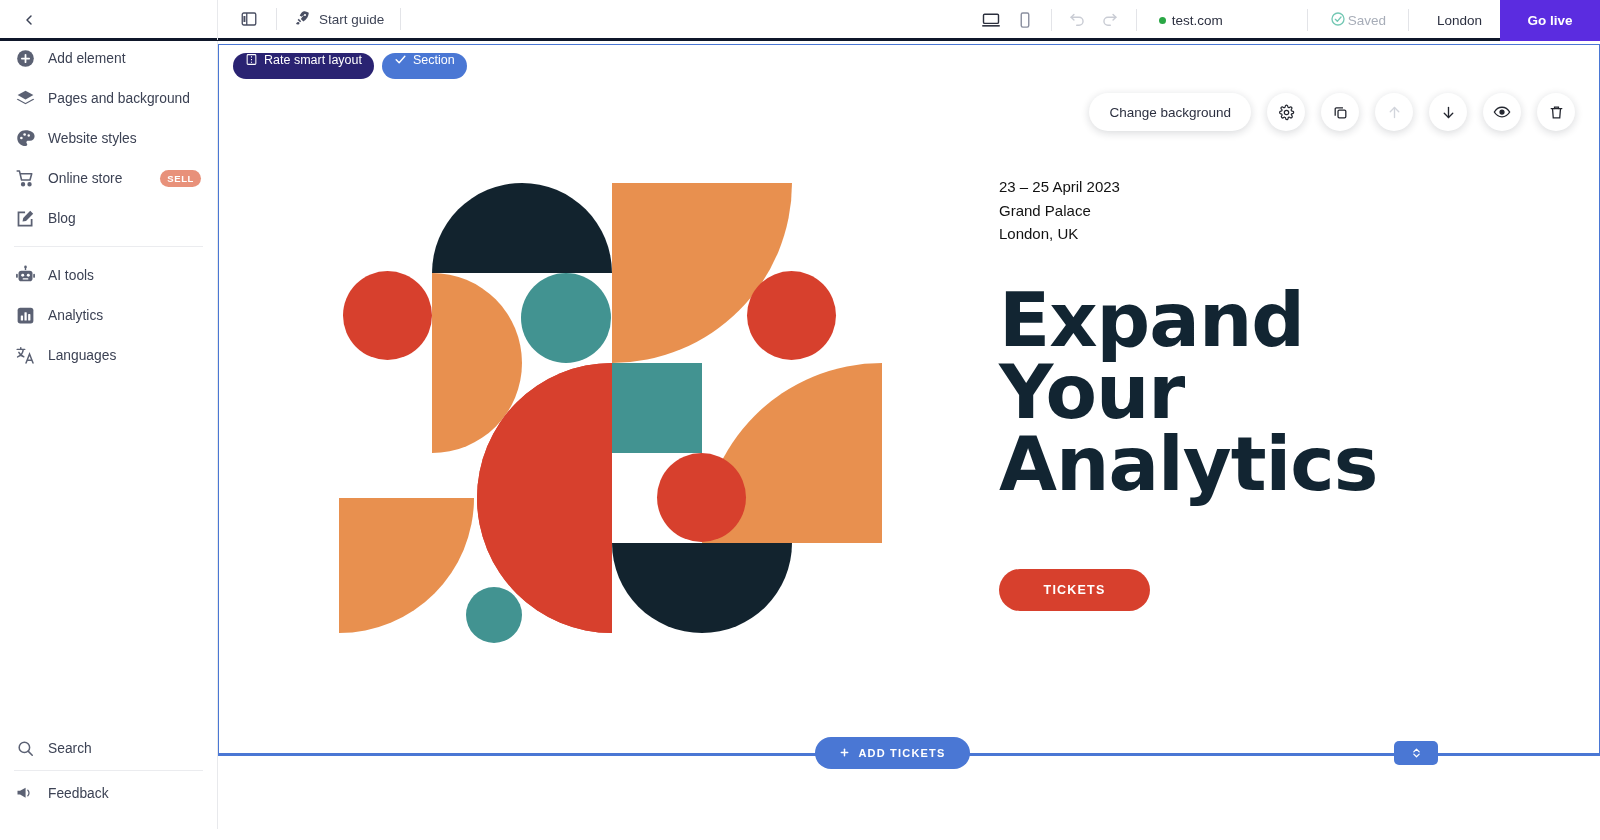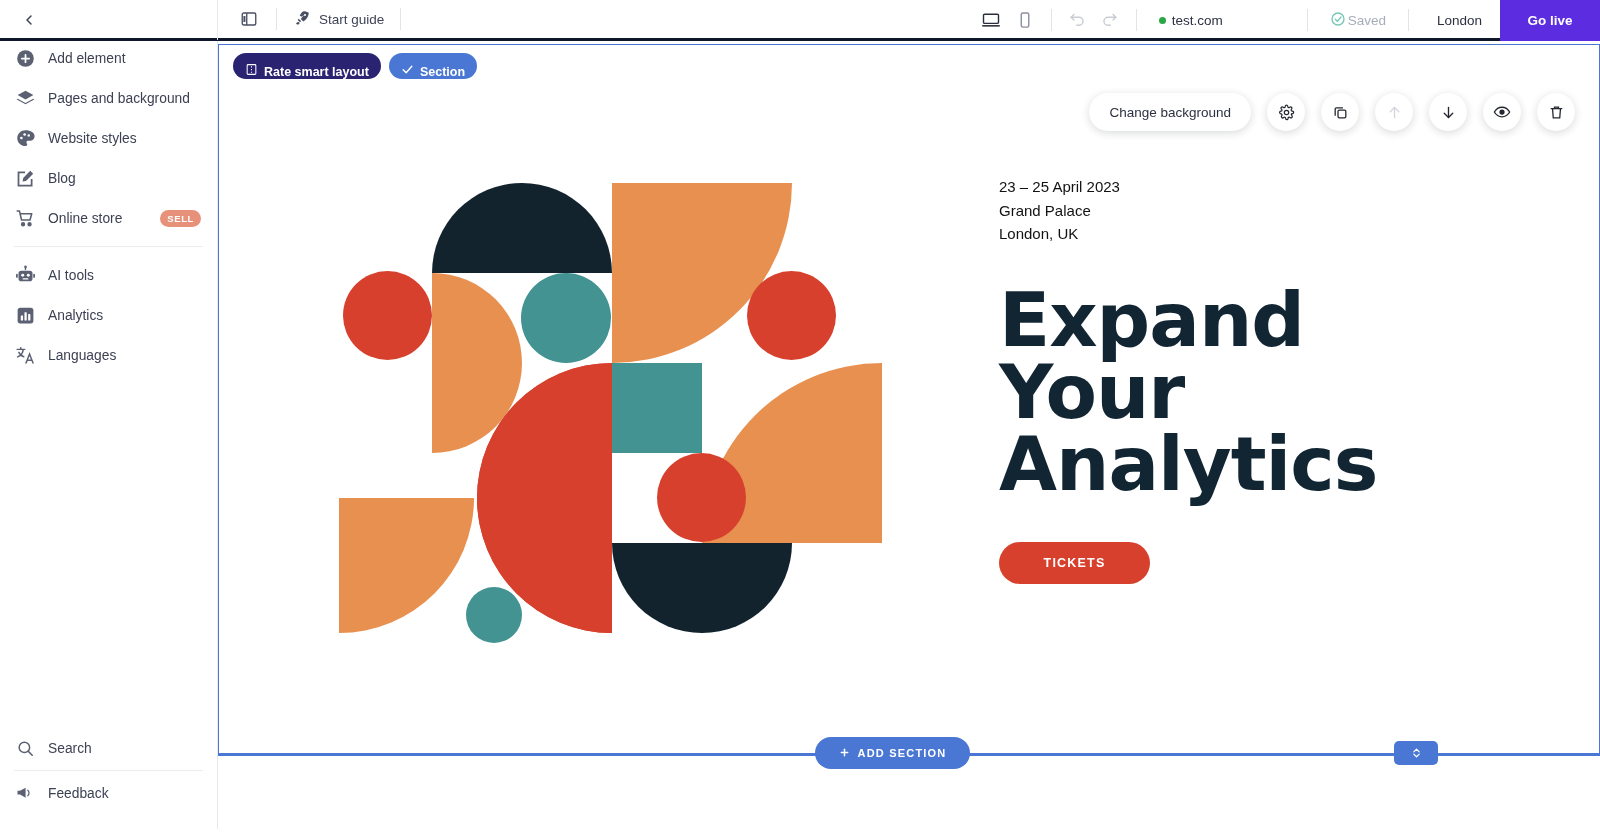--- a/index.html
+++ b/index.html
@@ -108,23 +108,23 @@
   .canvas-frame {
     position: absolute; left: 0px; top: 3px;
     width: 1382px; height: 712px;
     border: 1px solid #4a77d4;
     background: #fff;
   }
 
   
   .badge-row { position: absolute; left: 14px; top: 8px; display: flex; gap: 8px; z-index: 20; }
   .badge {
-    display: flex; align-items: flex-end; gap: 6px;
+    display: flex; align-items: flex-start; gap: 6px;
     height: 26px; padding: 0 12px; border-radius: 13px;
-    font-size: 12.5px; font-weight: bold; cursor: pointer; color: #fff;
+    font-size: 12.5px; font-weight: normal; cursor: pointer; color: #fff;
   }
   .badge-dark { background: #2a2372; }
   .badge-blue { background: #4a77d4; }
 
   
   .sec-toolbar {
     position: absolute; right: 24px; top: 48px;
     display: flex; align-items: center; gap: 16px; z-index: 20;
   }
   .pill-btn {
@@ -152,21 +152,21 @@
 
   .hero-text { position: absolute; left: 780px; top: 130px; width: 430px; }
   .meta-line { font-size: 15px; color: #121212; line-height: 23.5px; }
   .headline {
     margin-top: 38px;
     font-size: 75px; line-height: 72px;
     font-weight: bold; color: #122532; letter-spacing: -1px;
     font-family: "DejaVu Sans", sans-serif;
   }
   .tickets-btn {
-    margin-top: 42px;
+    margin-top: 69px;
     width: 151px; height: 42px; border-radius: 21px;
     background: #d7402d; color: #fff;
     font-size: 12.5px; font-weight: bold; letter-spacing: 1.2px;
     display: flex; align-items: center; justify-content: center;
     cursor: pointer;
   }
 
   
   .add-rail {
     position: absolute; left: 0px; top: 712px;
@@ -302,38 +302,38 @@
             <circle cx="7.3" cy="11.4" r="1.5" fill="#fff"></circle>
             <circle cx="11" cy="7.4" r="1.5" fill="#fff"></circle>
             <circle cx="15.7" cy="8.6" r="1.4" fill="#fff"></circle>
           </svg>
       </span>
       <span class="lbl">Website styles</span>
     </div>
 
     <div class="side-item">
       <span class="ico">
-        <svg width="21" height="21" viewBox="0 0 24 24" fill="none" stroke="#5b6173" stroke-width="2">
-            <path d="M19 12.5V20H4V5h7.5"></path>
-            <path d="M17.4 3.2l3.4 3.4-8.2 8.2-4 .7.8-4z" fill="#5b6173" stroke="none"></path>
-          </svg>
-      </span>
-      <span class="lbl">Blog</span>
-    </div>
-
-    <div class="side-item">
-      <span class="ico">
         <svg width="21" height="21" viewBox="0 0 24 24" fill="none" stroke="#5b6173" stroke-width="1.8" stroke-linecap="round" stroke-linejoin="round">
             <path d="M2.5 3.5h2.6l2.4 10.2h9.6l2-7.1H6.2"></path>
             <circle cx="9.2" cy="18.6" r="1.6" fill="#5b6173"></circle>
             <circle cx="16.6" cy="18.6" r="1.6" fill="#5b6173"></circle>
           </svg>
       </span>
       <span class="lbl">Online store</span>
       <span class="badge-sell">SELL</span>
+    </div>
+
+    <div class="side-item">
+      <span class="ico">
+        <svg width="21" height="21" viewBox="0 0 24 24" fill="none" stroke="#5b6173" stroke-width="2">
+            <path d="M19 12.5V20H4V5h7.5"></path>
+            <path d="M17.4 3.2l3.4 3.4-8.2 8.2-4 .7.8-4z" fill="#5b6173" stroke="none"></path>
+          </svg>
+      </span>
+      <span class="lbl">Blog</span>
     </div>
   </div>
 
   <div class="side-sep"></div>
 
   <div class="side-group-2">
     <div class="side-item">
       <span class="ico">
         <svg width="21" height="21" viewBox="0 0 24 24" fill="#5b6173">
             <rect x="4" y="6.5" width="16" height="12" rx="3.2"></rect>
@@ -511,21 +511,21 @@
   </div>
 
   <div class="add-rail"></div>
   <div class="add-section">
     <span>
       <svg width="11" height="11" viewBox="0 0 24 24" fill="none" stroke="#fff" stroke-width="3.2" stroke-linecap="round">
           <line x1="12" y1="5" x2="12" y2="19"></line>
           <line x1="5" y1="12" x2="19" y2="12"></line>
         </svg>
     </span>
-    <span>ADD SECTION</span>
+    <span>ADD TICKETS</span>
   </div>
   <div class="resize-handle">
     <svg width="13" height="16" viewBox="0 0 24 24" fill="none" stroke="#fff" stroke-width="2.2" stroke-linecap="round" stroke-linejoin="round">
         <polyline points="7 10 12 5 17 10"></polyline>
         <polyline points="7 14 12 19 17 14"></polyline>
       </svg>
   </div>
 </div>
 
 </body></html>

